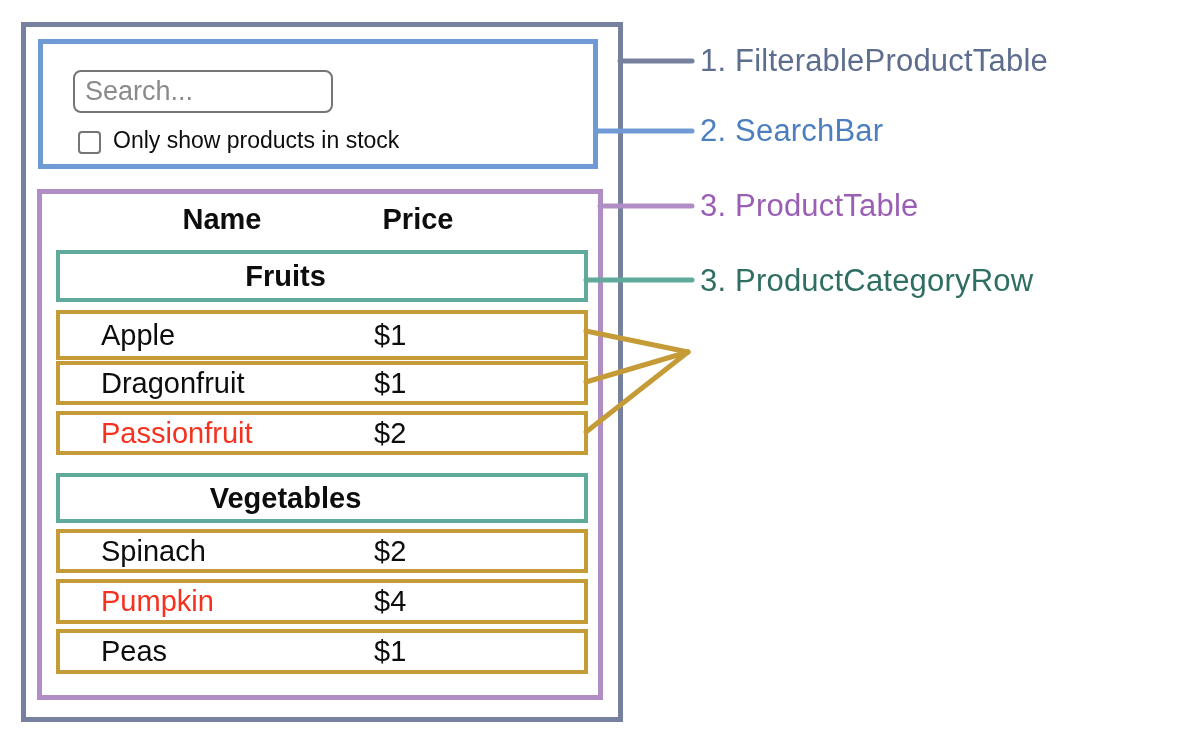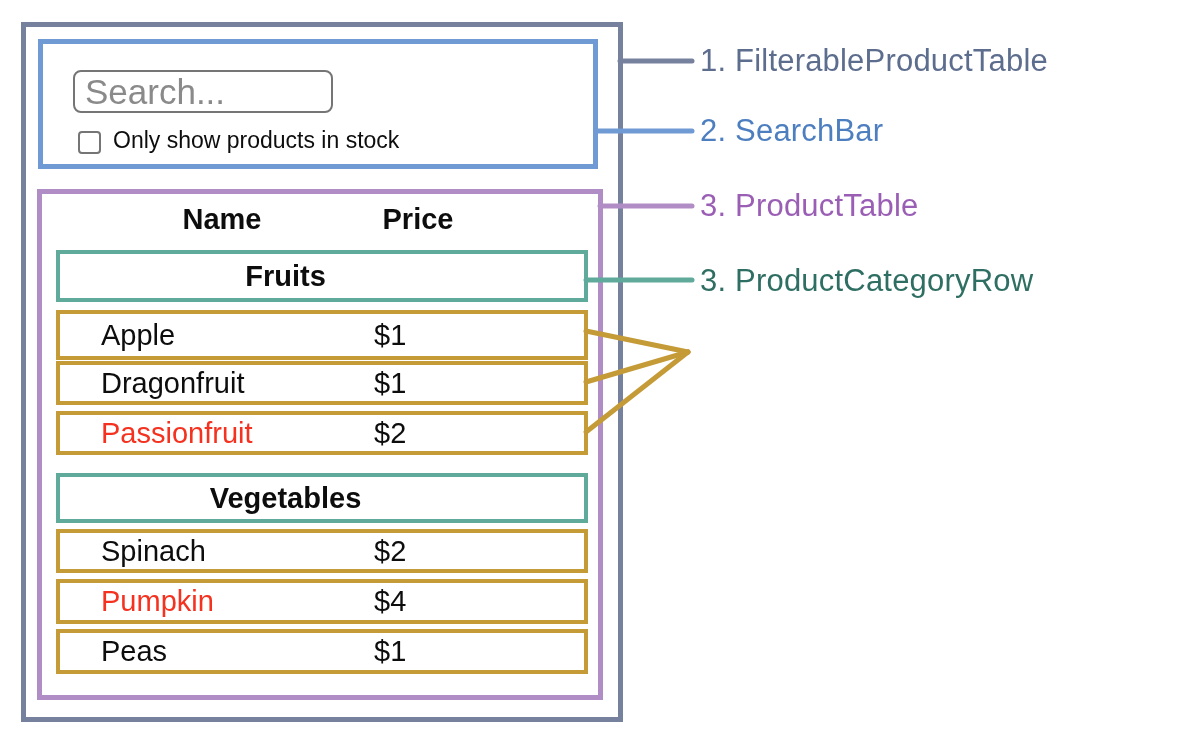--- a/index.html
+++ b/index.html
@@ -38,21 +38,21 @@
 
   .th { position:absolute; top:203px; transform:translateX(-50%);
         font-weight:bold; font-size:29px; color:var(--text); }
   .th-name  { left:222px; }
   .th-price { left:418px; }
 
   
   .search-input {
     position:absolute; left:73px; top:70px; width:260px; height:43px;
     border:2px solid var(--input-border); border-radius:8px;
-    font-family:"Liberation Sans", sans-serif; font-size:35px; padding:0 10px;
+    font-family:"Liberation Sans", sans-serif; font-size:27px; padding:0 10px;
     color:var(--text); outline:none; background:#fff;
   }
   .search-input::placeholder { color:var(--placeholder); }
   .checkbox {
     position:absolute; left:78px; top:131px; width:23px; height:23px;
     border:2px solid var(--input-border); border-radius:4px; background:#fff;
   }
   .checkbox-label {
     position:absolute; left:113px; top:127px; font-size:23px; color:var(--text);
     white-space:nowrap;

